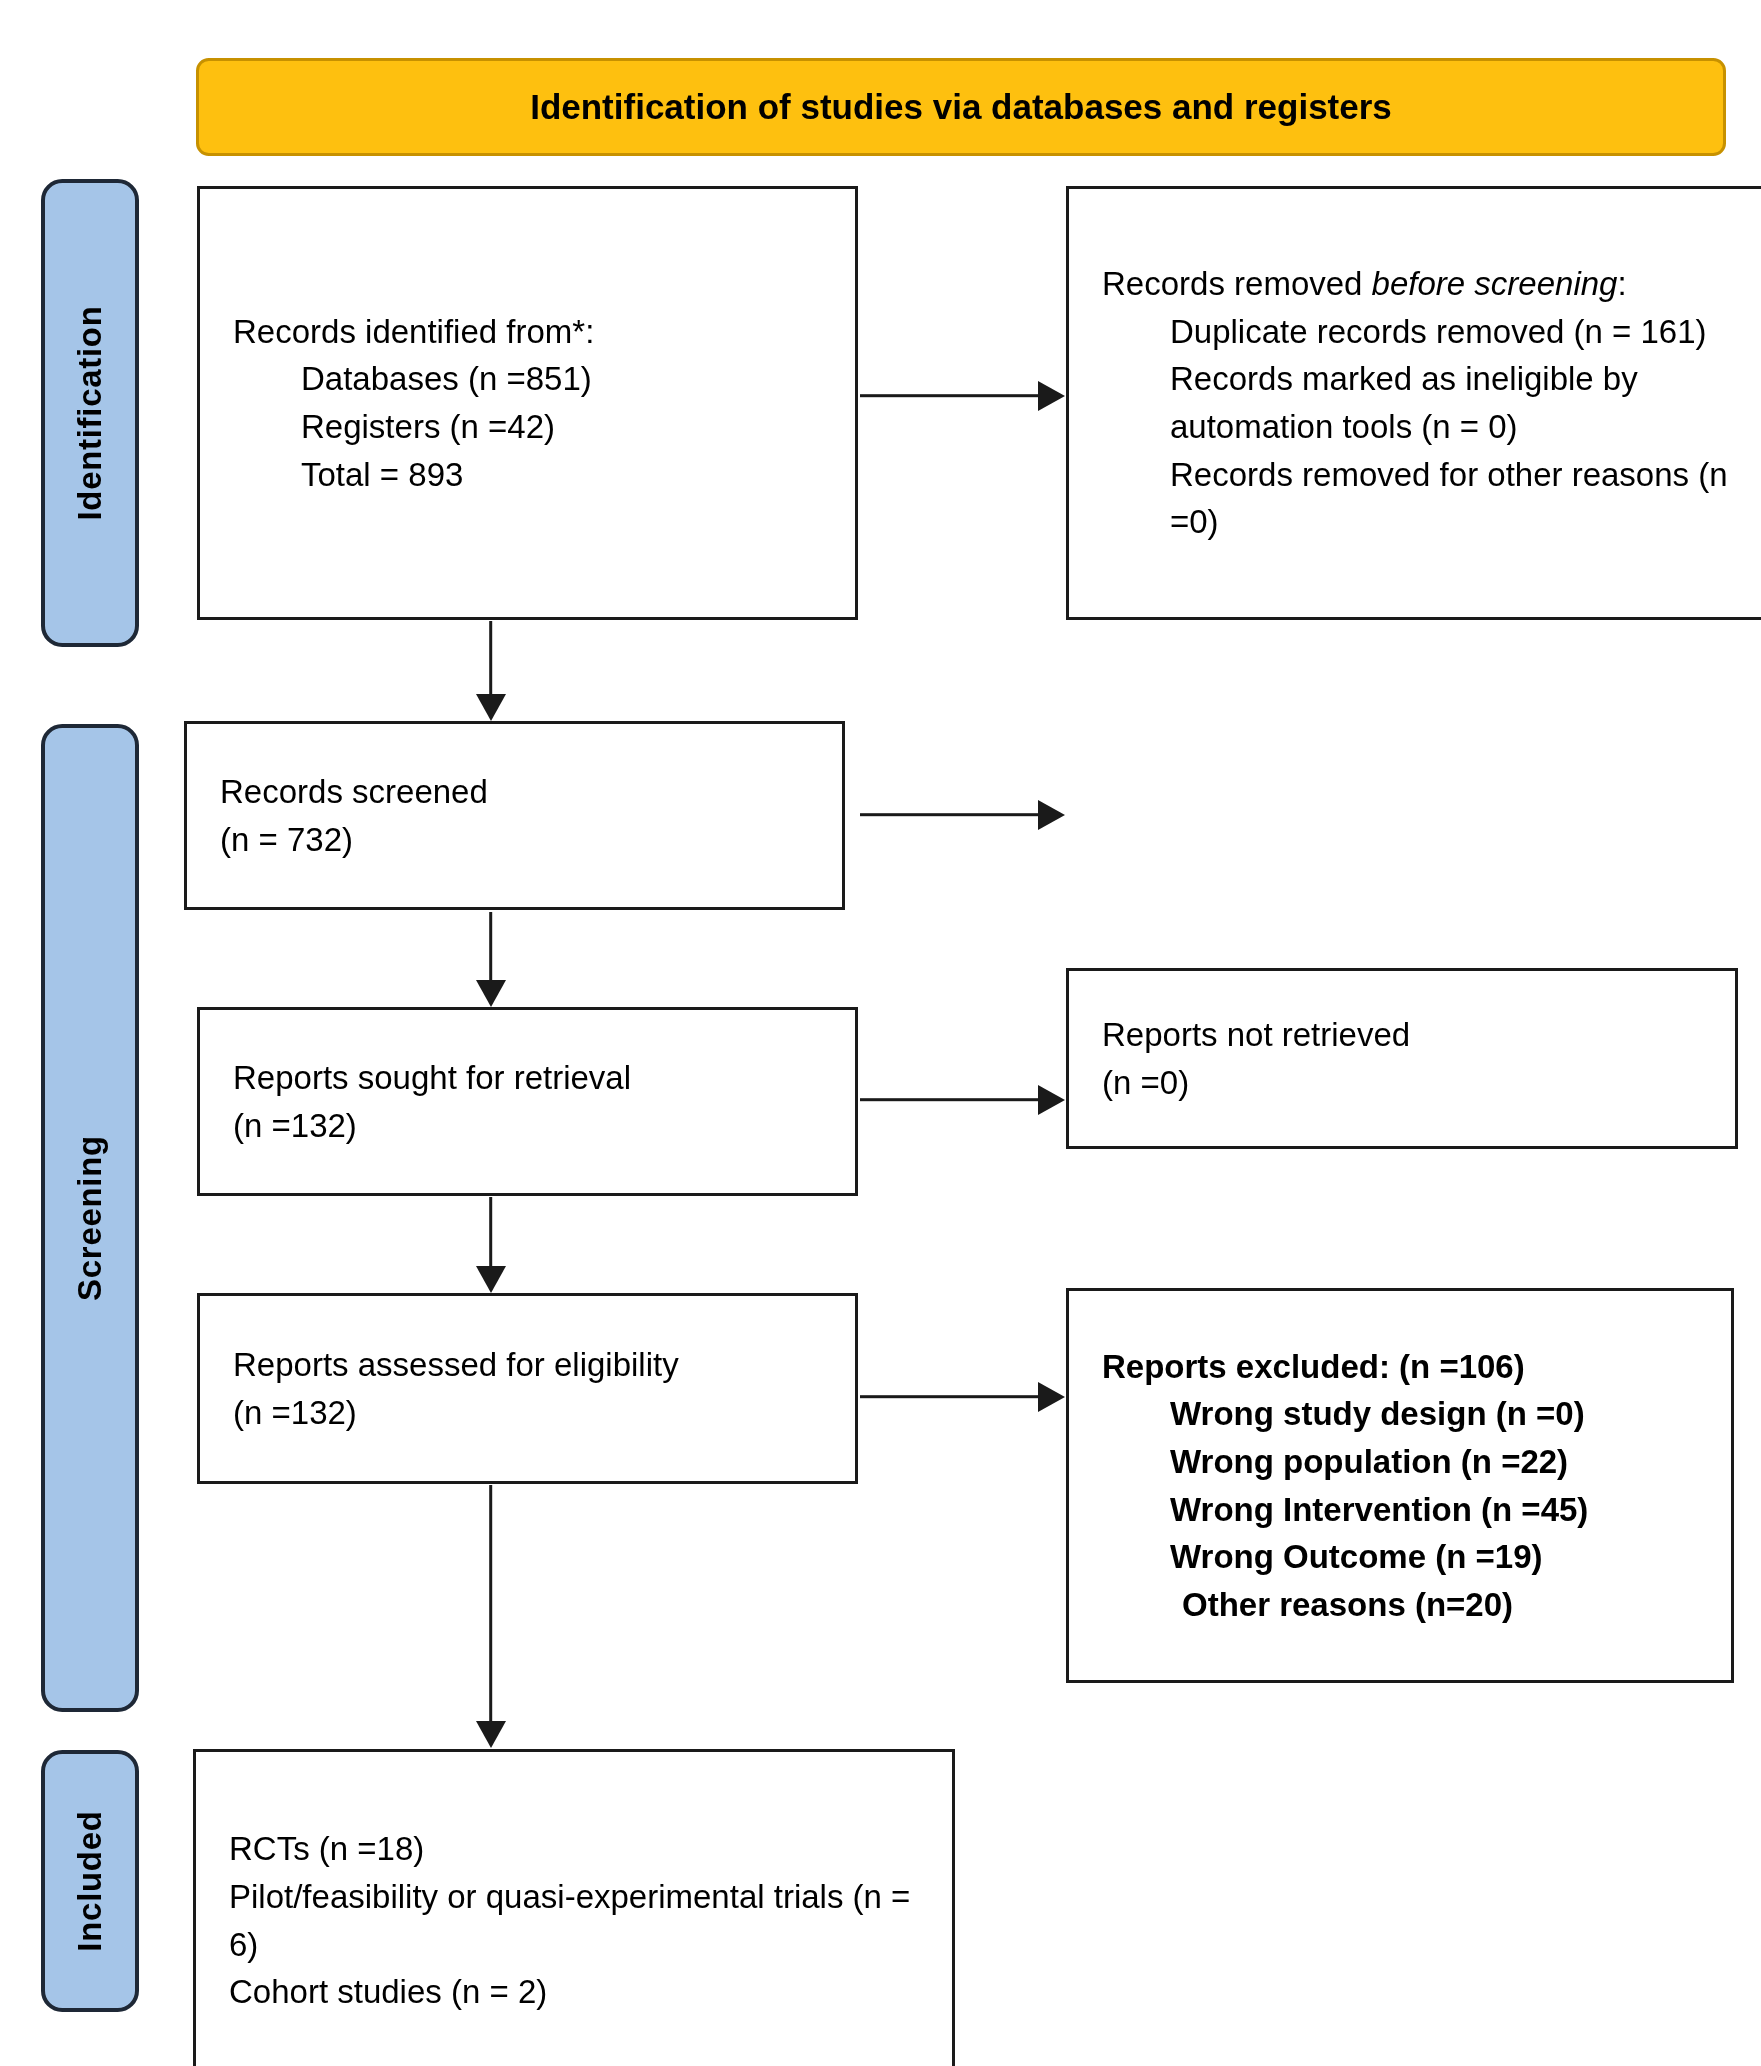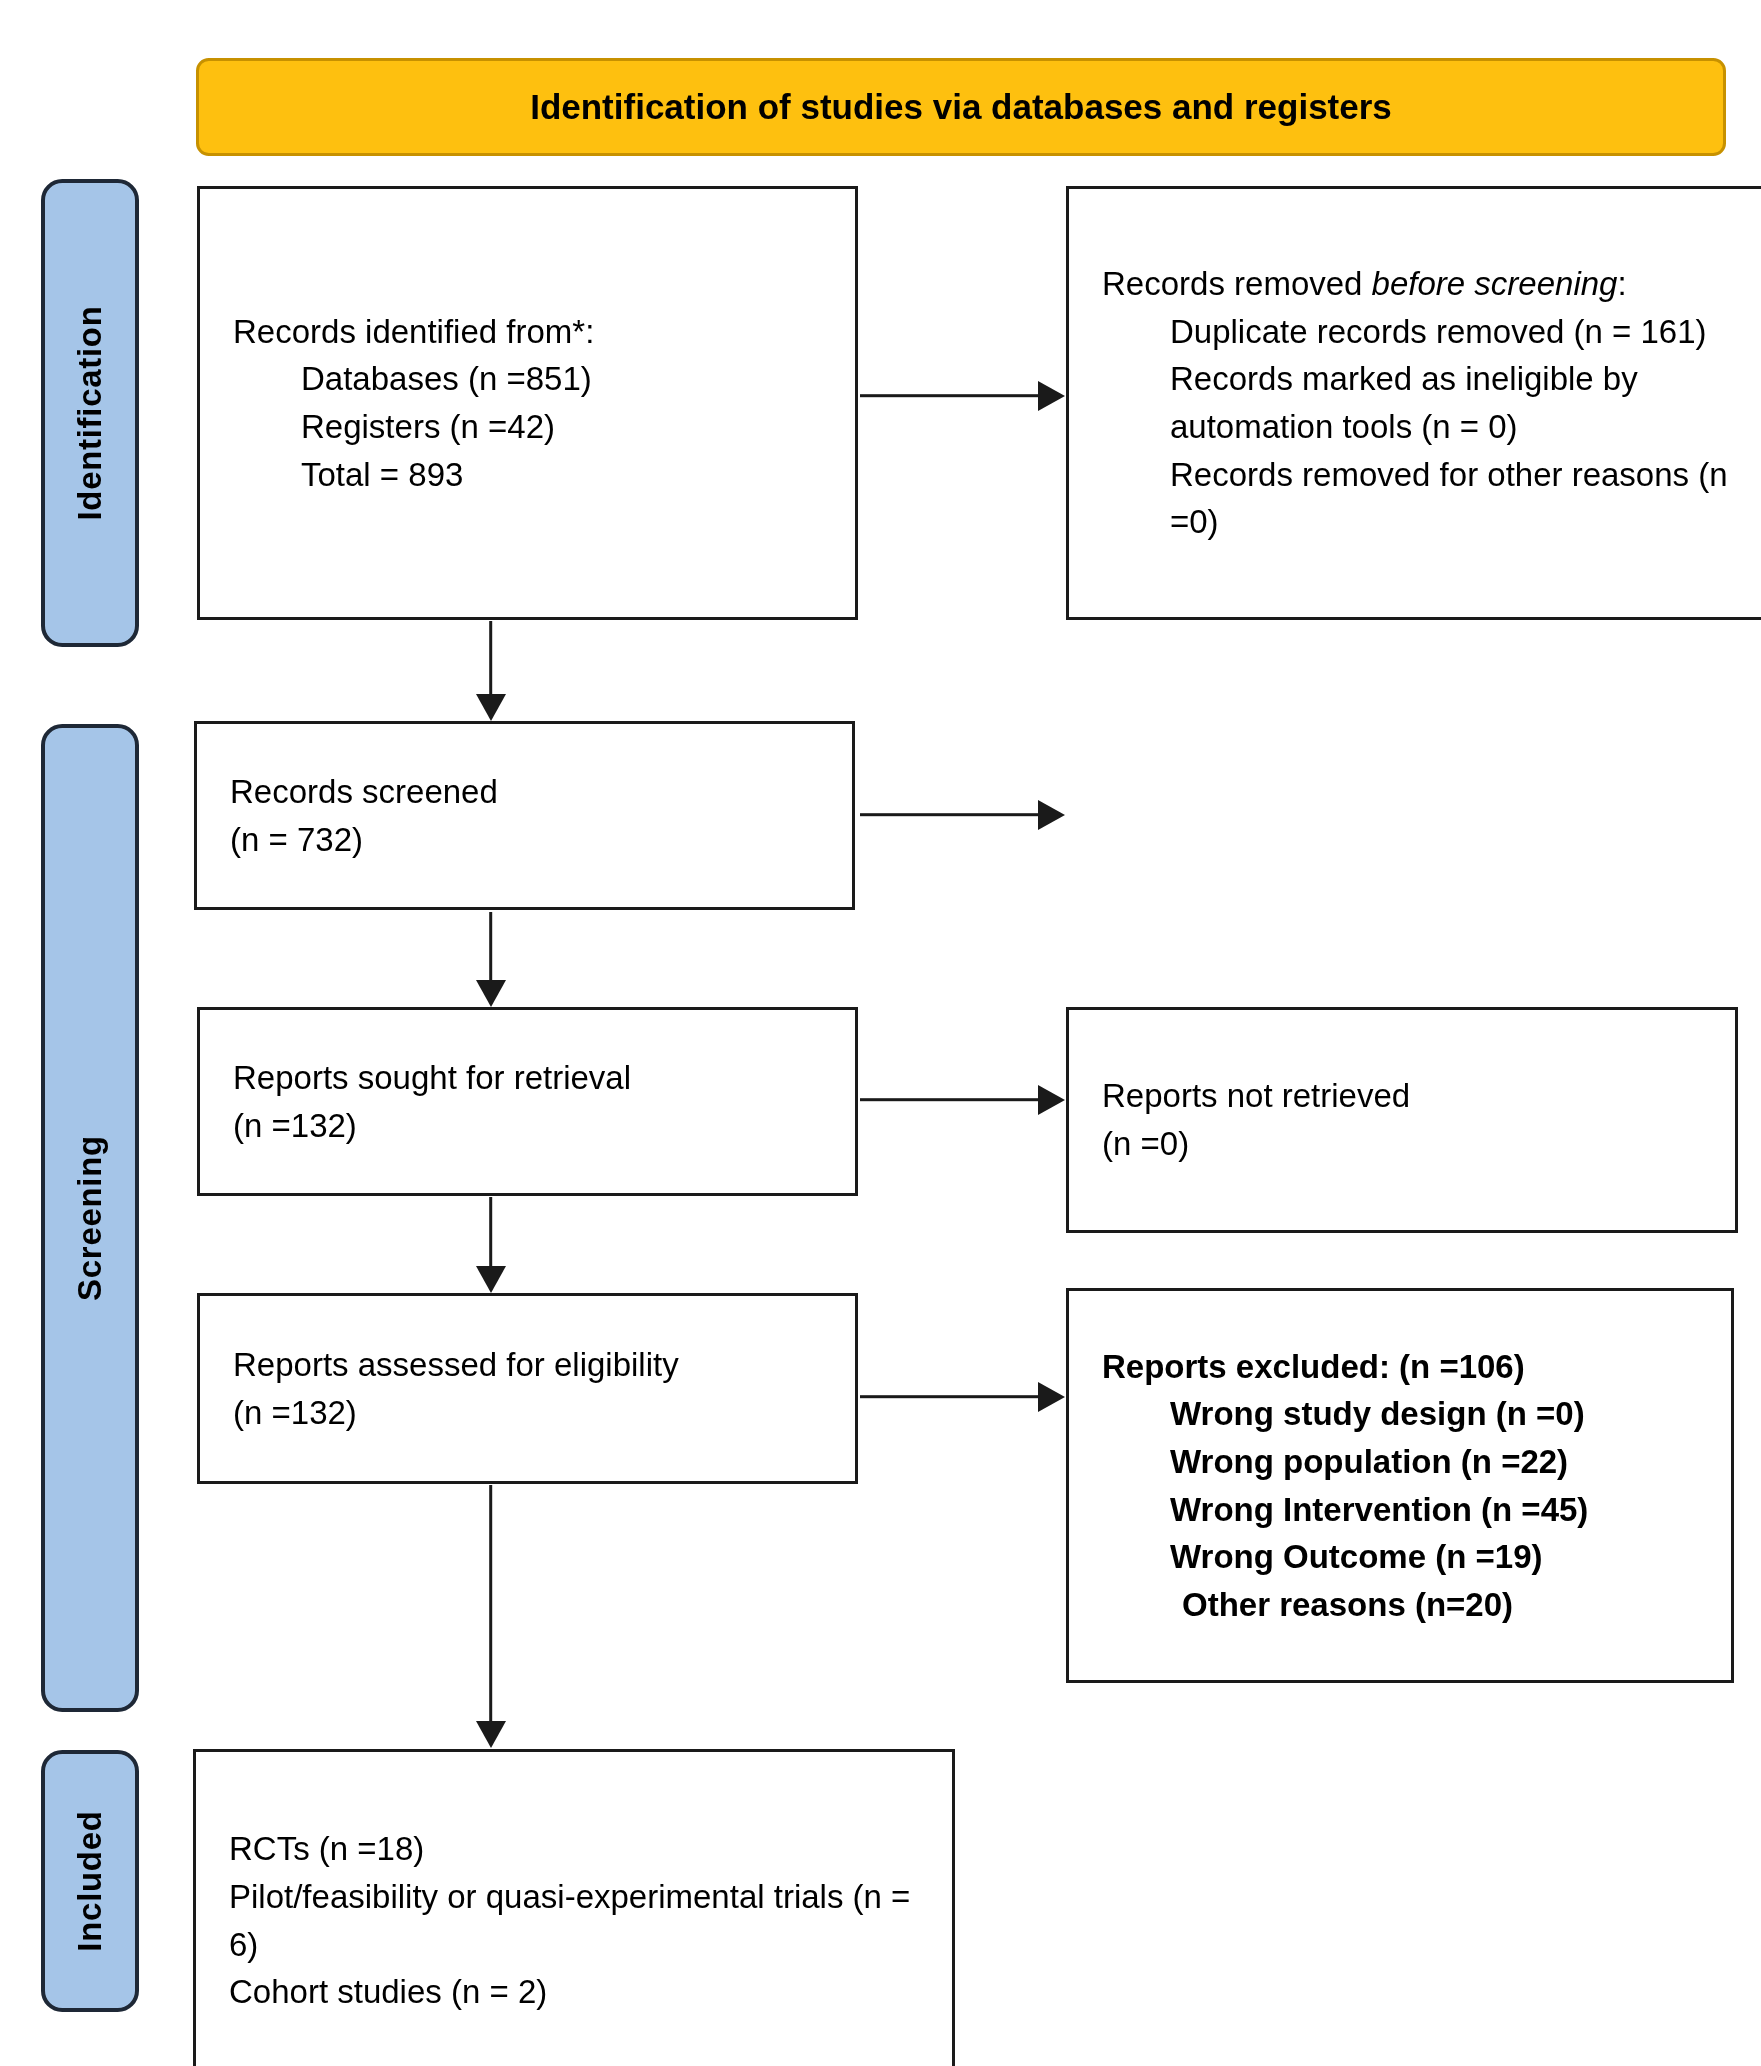--- a/index.html
+++ b/index.html
@@ -62,21 +62,21 @@
     <span>Included</span>
   </div>
 
   <div class="box" style="left:197px;top:146px;width:661px;height:434px;">
     <div>Records identified from*:</div>
     <div class="indent">Databases (n =851)</div>
     <div class="indent">Registers (n =42)</div>
     <div class="indent">Total = 893</div>
   </div>
 
-  <div class="box" style="left:194px;top:681px;width:661px;height:189px;">
+  <div class="box" style="left:184px;top:681px;width:661px;height:189px;">
     <div>Records screened</div>
     <div>(n = 732)</div>
   </div>
 
   <div class="box" style="left:197px;top:967px;width:661px;height:189px;">
     <div>Reports sought for retrieval</div>
     <div>(n =132)</div>
   </div>
 
   <div class="box" style="left:197px;top:1253px;width:661px;height:191px;">
@@ -91,21 +91,21 @@
   </div>
 
   <div class="box" style="left:1066px;top:146px;width:715px;height:434px;">
     <div><span>Records removed </span><span class="it">before screening</span><span>:</span></div>
     <div class="indent">Duplicate records removed (n = 161)</div>
     <div class="indent">Records marked as ineligible by automation tools (n = 0)</div>
     <div class="indent">Records removed for other reasons (n =0)</div>
   </div>
 
 
-  <div class="box" style="left:1066px;top:967px;width:672px;height:226px;">
+  <div class="box" style="left:1066px;top:928px;width:672px;height:181px;">
     <div>Reports not retrieved</div>
     <div>(n =0)</div>
   </div>
 
   <div class="box" style="left:1066px;top:1248px;width:668px;height:395px;font-weight:bold;">
     <div>Reports excluded: (n =106)</div>
     <div class="indent">Wrong study design (n =0)</div>
     <div class="indent">Wrong population (n =22)</div>
     <div class="indent">Wrong Intervention (n =45)</div>
     <div class="indent">Wrong Outcome (n =19)</div>

